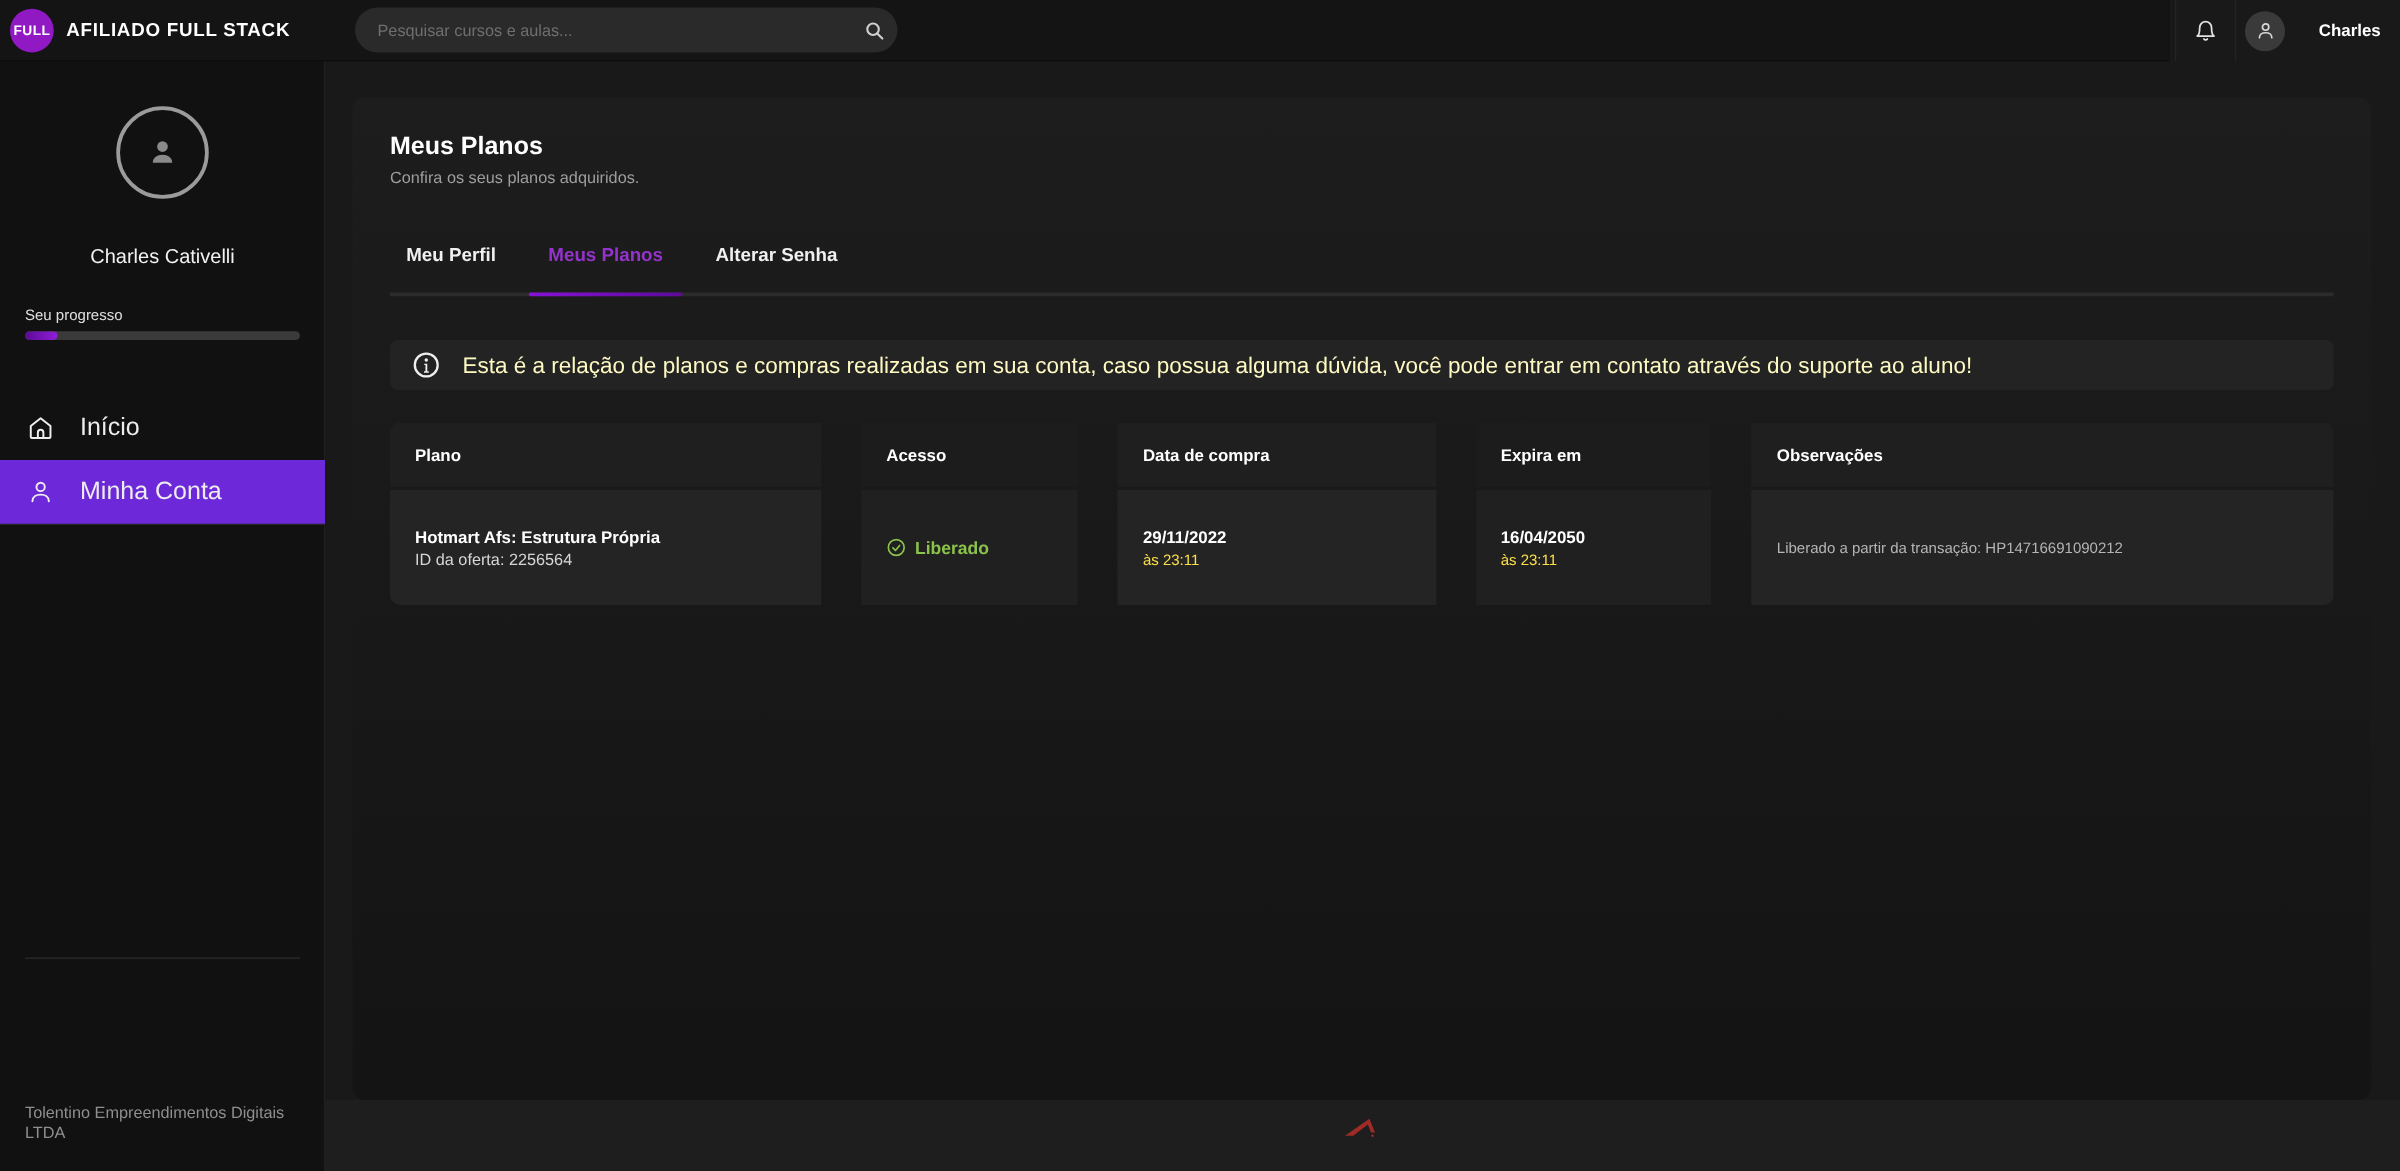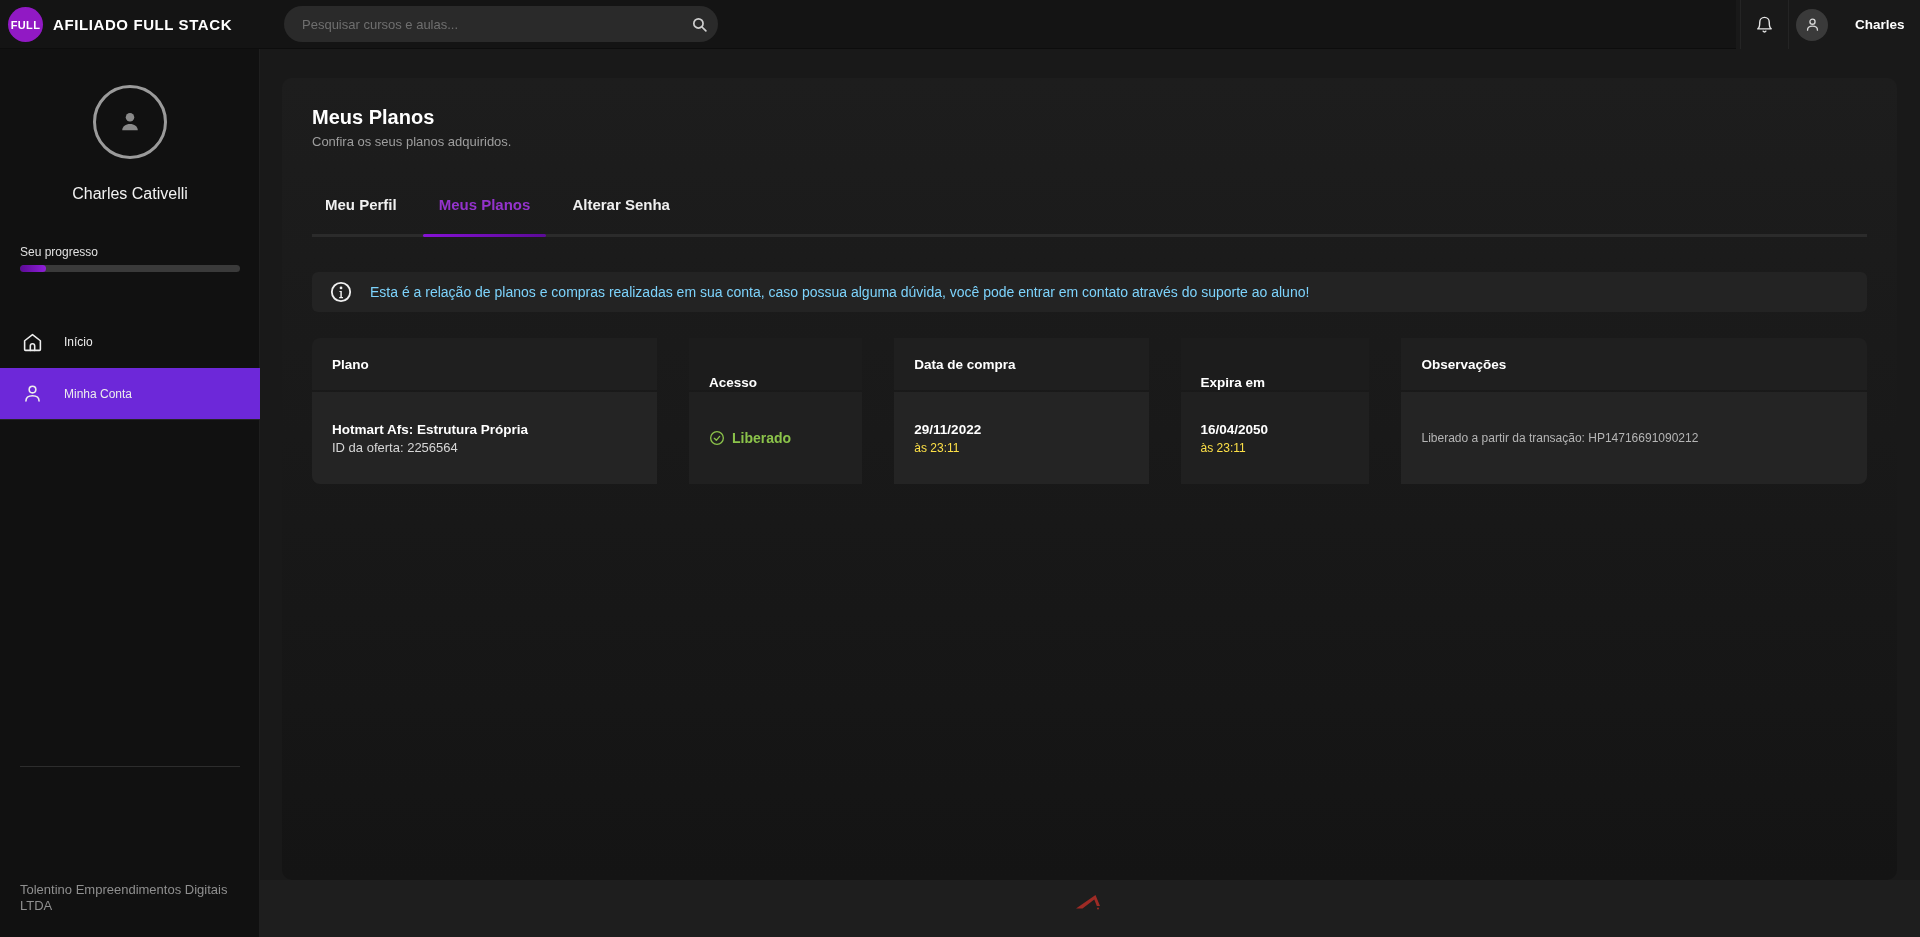--- a/index.html
+++ b/index.html
@@ -30,30 +30,30 @@
     display:flex; align-items:center; justify-content:center; color:#d8d8d8; }
   .user-name { color:#fff; font-weight:bold; font-size:13.5px; }
   .user-chevron { color:#e0e0e0; display:flex; }
 
   
   .sidebar { position:absolute; left:0; top:49px; width:260px; height:888px;
     background:#111111; border-right:1px solid #1f1f1f; }
   .avatar-ring { position:absolute; left:93px; top:36px; width:74px; height:74px;
     border:3px solid #9b9b9b; border-radius:50%; display:flex; align-items:center;
     justify-content:center; color:#8a8a8a; }
-  .side-name { position:absolute; left:0; top:136px; width:260px; text-align:center;
+  .side-name { position:absolute; left:0; top:148px; width:260px; text-align:center;
     color:#f2f2f2; font-size:16px; }
   .prog-label { position:absolute; left:20px; top:196px; color:#e0e0e0; font-size:12px; }
   .prog-track { position:absolute; left:20px; top:216px; width:220px; height:7px;
     border-radius:4px; background:#3a3a3a; overflow:hidden; }
   .prog-fill { height:100%; border-radius:4px; background:linear-gradient(90deg,#5c0a96,#8f1fd9); }
   .nav-item { position:absolute; left:0; width:260px; height:52px; display:flex;
     align-items:center; color:#ededed; cursor:pointer; }
   .nav-item .n-icon { width:64px; display:flex; justify-content:center; color:#ededed; }
-  .nav-item .n-label { font-size:12px; }
+  .nav-item .n-label { font-size:20px; }
   .nav-item.active { background:#6d28d9; border-bottom:1px solid #262626; }
   .side-footer-divider { position:absolute; left:20px; top:717px; width:220px; height:1px; background:#2d2d2d; }
   .side-links { position:absolute; left:20px; top:738px; width:225px; }
   .side-links .s-link { display:block; color:#8f8f8f; font-size:13px; line-height:23px;
     text-decoration:none; cursor:pointer; }
   .side-company { position:absolute; left:20px; top:833px; width:210px; color:#8f8f8f;
     font-size:13px; line-height:16px; }
 
   
   .main-card { position:absolute; left:282px; top:78px; width:1615px; height:802px;
@@ -65,29 +65,29 @@
   .tab { padding:0 16px; display:flex; align-items:flex-start; padding-top:8px;
     color:#f0f0f0; font-size:15px; font-weight:bold; cursor:pointer; position:relative; }
   .tab.active { color:#9433cc; }
   .tab.active::after { content:""; position:absolute; left:0; right:0; bottom:0; height:3px;
     background:linear-gradient(90deg,#8612d6,#5c0b97); border-radius:2px; z-index:2; }
   .tabs-track { position:absolute; left:30px; top:156px; width:1555px; height:3px; background:#2b2b2b; }
 
   .info-banner { position:absolute; left:30px; top:194px; width:1555px; height:40px;
     background:#232323; border-radius:6px; display:flex; align-items:center; }
   .info-icon { width:58px; display:flex; justify-content:center; color:#efefef; }
-  .info-text { color:#7dd3fc; font-size:14px; }
+  .info-text { color:#fef9c3; font-size:18px; }
 
   .table-wrap { position:absolute; left:30px; top:260px; width:1555px; }
   .t-row { display:flex; width:100%;gap:32px; }
   .t-head { height:52px; border-radius:8px 8px 0 0; overflow:hidden; }
   .t-body { margin-top:2px; height:92px; border-radius:0 0 8px 8px; overflow:hidden; }
   .t-cell { display:flex; flex-direction:column; justify-content:center; padding-left:20px; }
   .t-head .t-cell { background:#1f1f1f; }
-  .t-head .t-cell.alt { background:#1c1c1c;justify-content:flex-end; }
+  .t-head .t-cell.alt { background:#1c1c1c; }
   .t-body .t-cell { background:#242424; }
   .t-body .t-cell.alt { background:#202020; }
   .c1 { width:24.2%; } .c2 { width:12.1%; } .c3 { width:17.8%; }
   .c4 { width:13.2%; } .c5 { width:32.7%; }
   .th-label { color:#fff; font-weight:bold; font-size:13.5px; }
   .plan-name { color:#fff; font-weight:bold; font-size:13.5px; }
   .plan-offer { color:#d6d6d6; font-size:13px; margin-top:3px; }
   .status { display:flex; align-items:center; gap:7px; color:#8bc34a; font-weight:bold; font-size:14px; }
   .date-main { color:#fff; font-weight:bold; font-size:13.5px; }
   .date-sub { color:#fde047; font-size:12px; margin-top:4px; }

